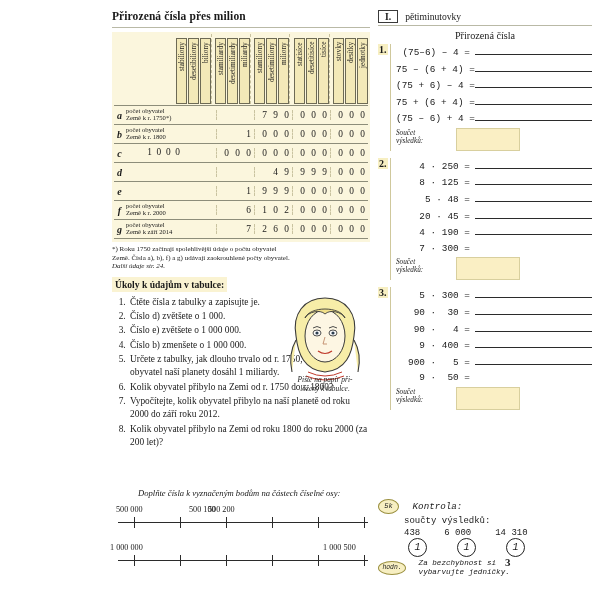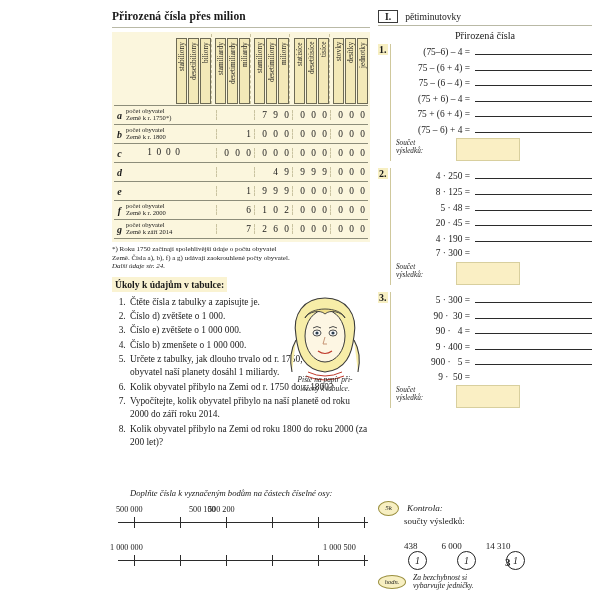--- a/index.html
+++ b/index.html
@@ -47,52 +47,52 @@
   }
   ol.tasks{margin:4px 0 0 0;padding-left:16px;font-size:9.4px;line-height:1.42;}
   ol.tasks li{margin-bottom:1px;padding-left:2px;}
 
   
   .girl{position:absolute;left:282px;top:292px;width:86px;height:92px;}
   .girl-cap{position:absolute;left:276px;top:376px;width:98px;font-size:7.4px;
      font-style:italic;text-align:center;line-height:1.2;}
 
   
-  .axis-intro{position:absolute;left:130px;top:488px;font-size:8.6px;font-style:italic;}
+  .axis-intro{position:absolute;left:138px;top:488px;font-size:8.6px;font-style:italic;}
   .axis{position:absolute;}
   .axis .bar{position:absolute;left:0;top:0;width:250px;height:1px;background:#2b2b2b;}
   .axis .tk{position:absolute;width:1px;height:11px;background:#2b2b2b;top:-5px;}
   .axis .lab{position:absolute;font-size:8.2px;top:-17px;white-space:nowrap;}
 
   
   .right{position:absolute;left:378px;top:10px;width:214px;}
   .rhead{display:flex;align-items:center;gap:7px;border-bottom:1px solid #b9b9a6;padding-bottom:2px;}
   .roman{border:1px solid #3a3a3a;padding:0px 6px;font-weight:bold;font-size:9.6px;font-family:"Liberation Serif",serif;}
   .rhead-txt{font-size:9.6px;}
   .rsub{text-align:center;font-size:10.2px;margin:4px 0 3px 0;}
 
   .exgroup{position:relative;padding-left:18px;margin-bottom:7px;}
   .exnum{position:absolute;left:0;top:0;font-weight:bold;font-size:10px;background:#f7efc2;padding:0 1px;}
   .vline{position:absolute;left:12px;top:0;bottom:0;width:1px;background:#cfc89c;}
-  .exrow{display:flex;align-items:baseline;font-size:9.4px;line-height:1.55;}
+  .exrow{display:flex;align-items:baseline;font-size:9.4px;line-height:1.55;font-family:Liberation Mono, monospace;}
   .exlhs{width:74px;text-align:right;white-space:pre;}
   .exblank{flex:1;border-bottom:1px solid #2b2b2b;height:10px;margin-left:5px;margin-bottom:2px;}
   .sumrow{display:flex;align-items:flex-start;margin-top:1px;}
   .sumlbl{font-size:7.2px;font-style:italic;line-height:1.1;width:52px;padding-top:2px;}
   .sumbox{width:62px;height:21px;background:#faefc4;border:1px solid #d8cf9e;margin-left:8px;}
 
-  .kontrola{position:absolute;left:378px;top:498px;width:214px;}
+  .kontrola{position:absolute;left:378px;top:498px;width:214px;font-family:Liberation Mono, monospace;}
   .kbadge{
     display:inline-block;width:19px;height:13px;border:1px solid #9a8f3f;border-radius:50%;
     background:#f7efc2;font-size:7px;font-style:italic;text-align:center;line-height:13px;
     vertical-align:middle;
   }
   .ktitle{font-size:9.2px;font-style:italic;display:inline-block;vertical-align:middle;margin-left:4px;}
   .ksub{font-size:9px;margin-left:26px;}
-  .knums{display:flex;gap:24px;margin-left:26px;font-size:9px;margin-top:15px;}
+  .knums{display:flex;gap:24px;margin-left:26px;font-size:9px;margin-top:2px;}
   .kcirc{display:flex;gap:30px;margin-left:30px;margin-top:0px;}
   .circ1{width:17px;height:17px;border:1px solid #222;border-radius:50%;
      font-size:10px;font-style:italic;text-align:center;line-height:17px;}
   .hodn{
     display:inline-block;width:26px;height:12px;border:1px solid #9a8f3f;border-radius:50%;
     background:#f7efc2;font-size:6.4px;font-style:italic;text-align:center;line-height:12px;
     vertical-align:middle;
   }
   .hodntxt{display:inline-block;font-size:7.6px;font-style:italic;line-height:1.15;
      vertical-align:middle;margin-left:3px;}
@@ -387,21 +387,21 @@
 
     <div class="ukoly-bar">Úkoly k údajům v tabulce:</div>
 
     <ol class="tasks">
       <li>Čtěte čísla z tabulky a zapisujte je.</li>
       <li>Číslo d) zvětšete o 1 000.</li>
       <li>Číslo e) zvětšete o 1 000 000.</li>
       <li>Číslo b) zmenšete o 1 000 000.</li>
       <li>Určete z tabulky, jak dlouho trvalo od r. 1750, než počet obyvatel naší planety dosáhl 1 miliardy.</li>
       <li>Kolik obyvatel přibylo na Zemi od r. 1750 do r. 1800?</li>
-      <li>Vypočítejte, kolik obyvatel přibylo na naší planetě od roku 2000 do září roku 2014.</li>
+      <li>Vypočítejte, kolik obyvatel přibylo na naší planetě od roku 2000 do září roku 2012.</li>
       <li>Kolik obyvatel přibylo na Zemi od roku 1800 do roku 2000 (za 200 let)?</li>
     </ol>
   </div>
 
   <div class="girl">
     <svg width="86" height="92" viewBox="0 0 86 92">
       <path d="M14 44 C10 22 22 6 43 6 C64 6 76 22 72 44 C70 62 64 78 43 80 C22 78 16 62 14 44 Z" fill="#f7eda8" stroke="#3a3a3a" stroke-width="1.1"></path>
       <ellipse cx="43" cy="44" rx="20" ry="26" fill="#fdf6e3" stroke="#3a3a3a" stroke-width="1"></ellipse>
       <path d="M23 26 C28 14 58 14 63 26 C60 20 48 17 43 22 C38 17 26 20 23 26 Z" fill="#f2e08a" stroke="#3a3a3a" stroke-width=".9"></path>
       <ellipse cx="35" cy="41" rx="4" ry="3" fill="#fff" stroke="#3a3a3a" stroke-width=".9"></ellipse>
@@ -462,24 +462,20 @@
       <div class="vline"></div>
       <div class="exrow">
         <span class="exlhs">(75–6) – 4 =</span>
         <span class="exblank"></span>
       </div>
       <div class="exrow">
         <span class="exlhs">75 – (6 + 4) =</span>
         <span class="exblank"></span>
       </div>
       <div class="exrow">
-        <span class="exlhs">75 – (6 – 4) =</span>
-        <span class="exblank"></span>
-      </div>
-      <div class="exrow">
         <span class="exlhs">(75 + 6) – 4 =</span>
         <span class="exblank"></span>
       </div>
       <div class="exrow">
         <span class="exlhs">75 + (6 + 4) =</span>
         <span class="exblank"></span>
       </div>
       <div class="exrow">
         <span class="exlhs">(75 – 6) + 4 =</span>
         <span class="exblank"></span>

